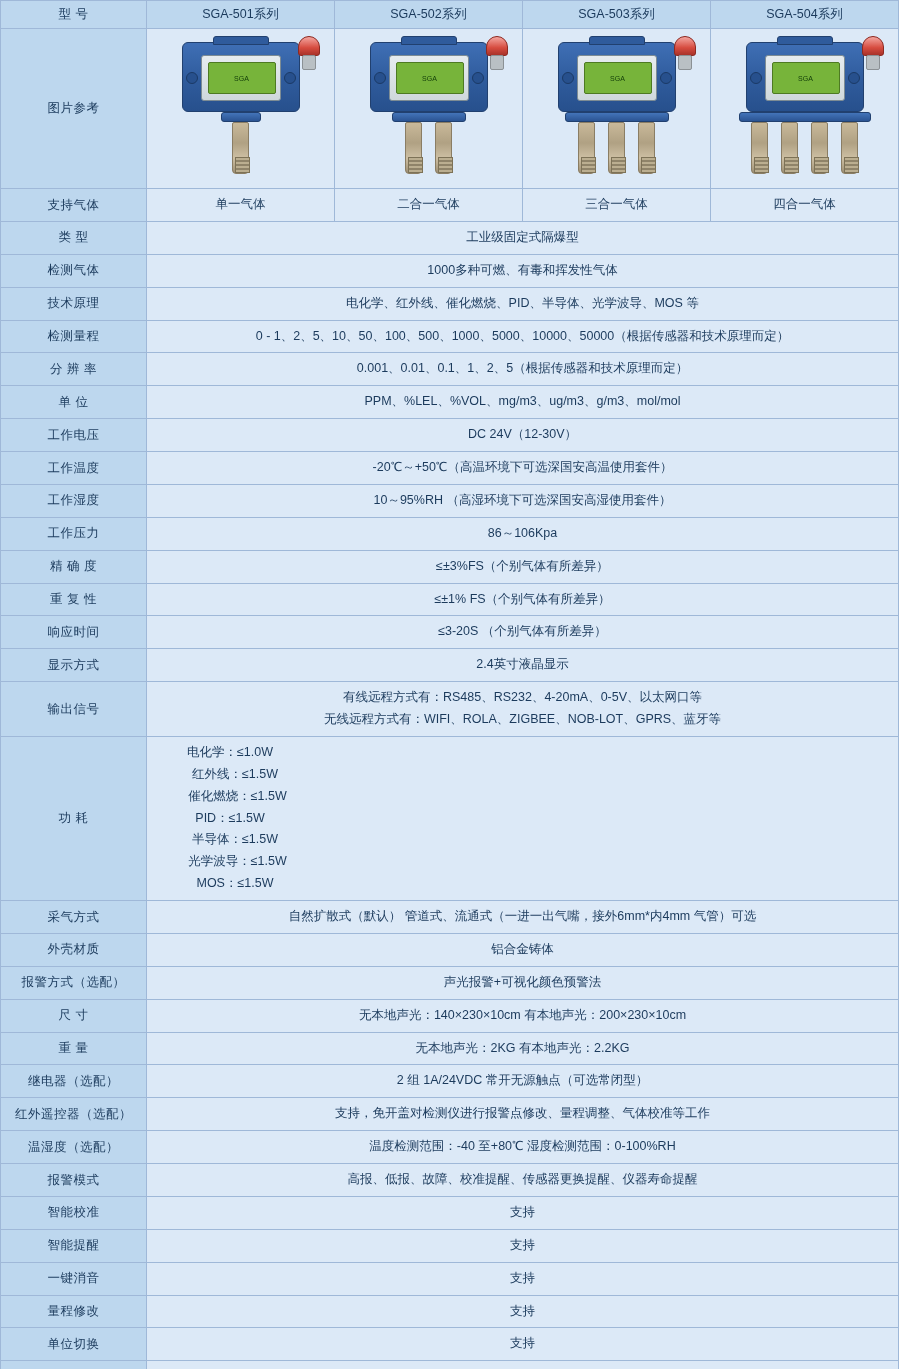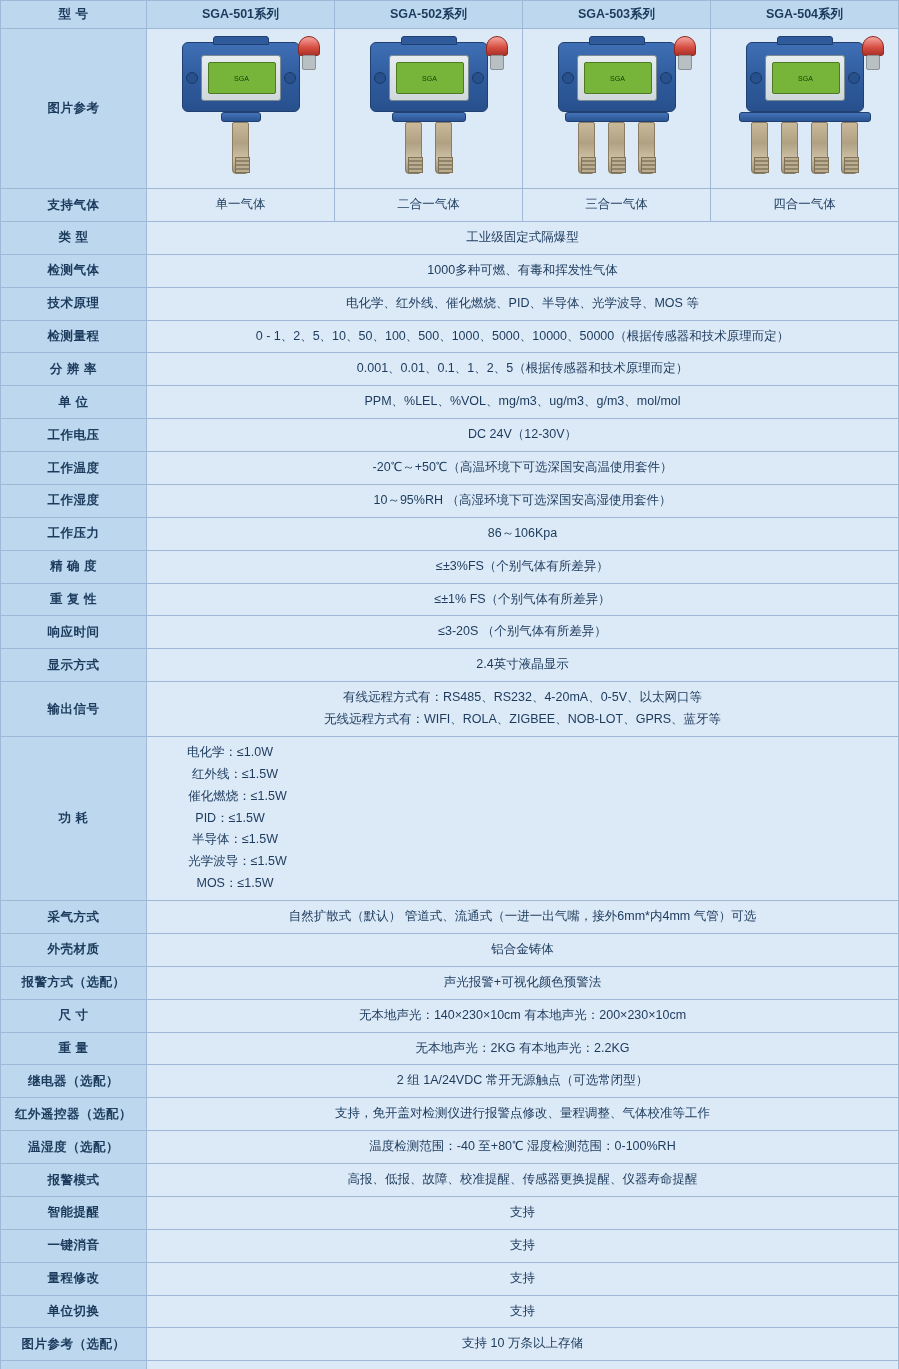--- a/index.html
+++ b/index.html
@@ -23,39 +23,39 @@
     border: 1px solid #9fb8d8;
     vertical-align: middle;
     font-size: 12.5px;
     color: #1b3a5c;
   }
   
   td.lbl {
     width: 146px;
     background: #bdd7ee;
     text-align: center;
-    font-weight: bold;
+    font-weight: normal;
     font-size: 13px;
     color: #16324f;
     padding: 4px 2px;
     letter-spacing: 0.5px;
     line-height: 1.5;
   }
   td.val {
     background: #dce9f7;
     padding: 5px 8px;
     line-height: 1.75;
     color: #173a5e;
     text-align: center;
   }
   td.val.center { text-align: center; }
   td.hdr {
     background: #bdd7ee;
     text-align: center;
-    font-weight: bold;
+    font-weight: normal;
     font-size: 13px;
     color: #16324f;
     padding: 5px 2px;
   }
   .multiline div { white-space: nowrap; }
   .pwr-row, .life-row {
     display: flex;
     flex-wrap: nowrap;
     flex-direction: column;
   }
@@ -376,20 +376,24 @@
         </tr>
         <tr>
           <td class="lbl">温湿度（选配）</td>
           <td class="val" colspan="4">温度检测范围：-40 至+80℃  湿度检测范围：0-100%RH</td>
         </tr>
         <tr>
           <td class="lbl">报警模式</td>
           <td class="val" colspan="4">高报、低报、故障、校准提醒、传感器更换提醒、仪器寿命提醒</td>
         </tr>
         <tr>
+          <td class="lbl">智能校准</td>
+          <td class="val" colspan="4">支持</td>
+        </tr>
+        <tr>
           <td class="lbl">智能提醒</td>
           <td class="val" colspan="4">支持</td>
         </tr>
         <tr>
           <td class="lbl">一键消音</td>
           <td class="val" colspan="4">支持</td>
         </tr>
         <tr>
           <td class="lbl">量程修改</td>
           <td class="val" colspan="4">支持</td>

